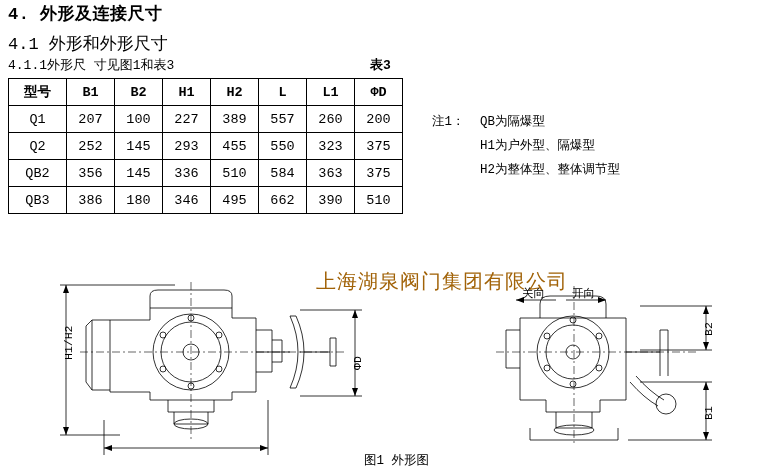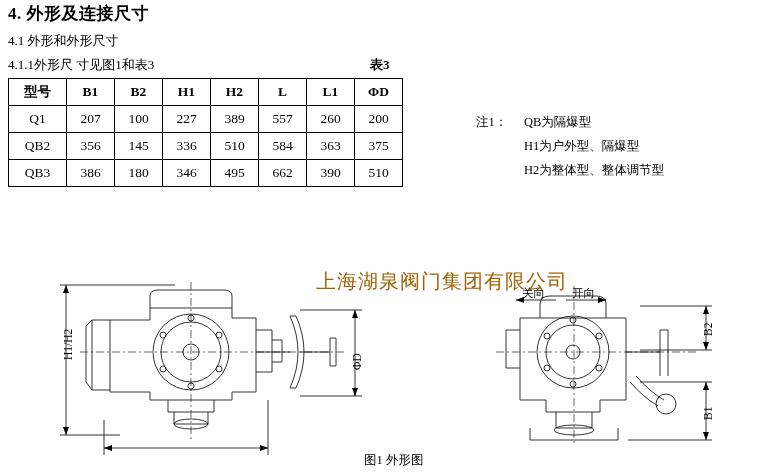--- a/index.html
+++ b/index.html
@@ -12,34 +12,35 @@
     height: 475px;
     position: relative;
     overflow: hidden;
     font-family: "Liberation Serif", serif;
     color: #000000;
   }
   .page {
     position: relative;
     width: 784px;
     height: 474px;
+    font-family: Liberation Mono, monospace;
   }
   .heading {
     position: absolute;
     left: 8px;
     top: 2px;
     font-size: 17px;
     font-weight: bold;
     letter-spacing: 0.5px;
   }
   .sub1 {
     position: absolute;
     left: 8px;
     top: 32px;
-    font-size: 13px;
+    font-size: 17px;
   }
   .sub2 {
     position: absolute;
     left: 8px;
     top: 56px;
     font-size: 13px;
   }
   .table-label {
     position: absolute;
     left: 370px;
@@ -64,21 +65,20 @@
     font-weight: bold;
   }
   table.dims col.c0 { width: 58px; }
   table.dims col.cx { width: 48px; }
   .notes {
     position: absolute;
     left: 432px;
     top: 110px;
     font-size: 12.5px;
     line-height: 24px;
-    margin-left: 44px;
   }
   .notes .n-label {
     position: absolute;
     left: 0px;
     top: 0px;
   }
   .notes .n-line {
     margin-left: 48px;
     white-space: nowrap;
   }
@@ -151,20 +151,30 @@
     <tbody>
       <tr>
         <td>Q1</td>
         <td>207</td>
         <td>100</td>
         <td>227</td>
         <td>389</td>
         <td>557</td>
         <td>260</td>
         <td>200</td>
+      </tr>
+      <tr>
+        <td>Q2</td>
+        <td>252</td>
+        <td>145</td>
+        <td>293</td>
+        <td>455</td>
+        <td>550</td>
+        <td>323</td>
+        <td>375</td>
       </tr>
       <tr>
         <td>QB2</td>
         <td>356</td>
         <td>145</td>
         <td>336</td>
         <td>510</td>
         <td>584</td>
         <td>363</td>
         <td>375</td>

